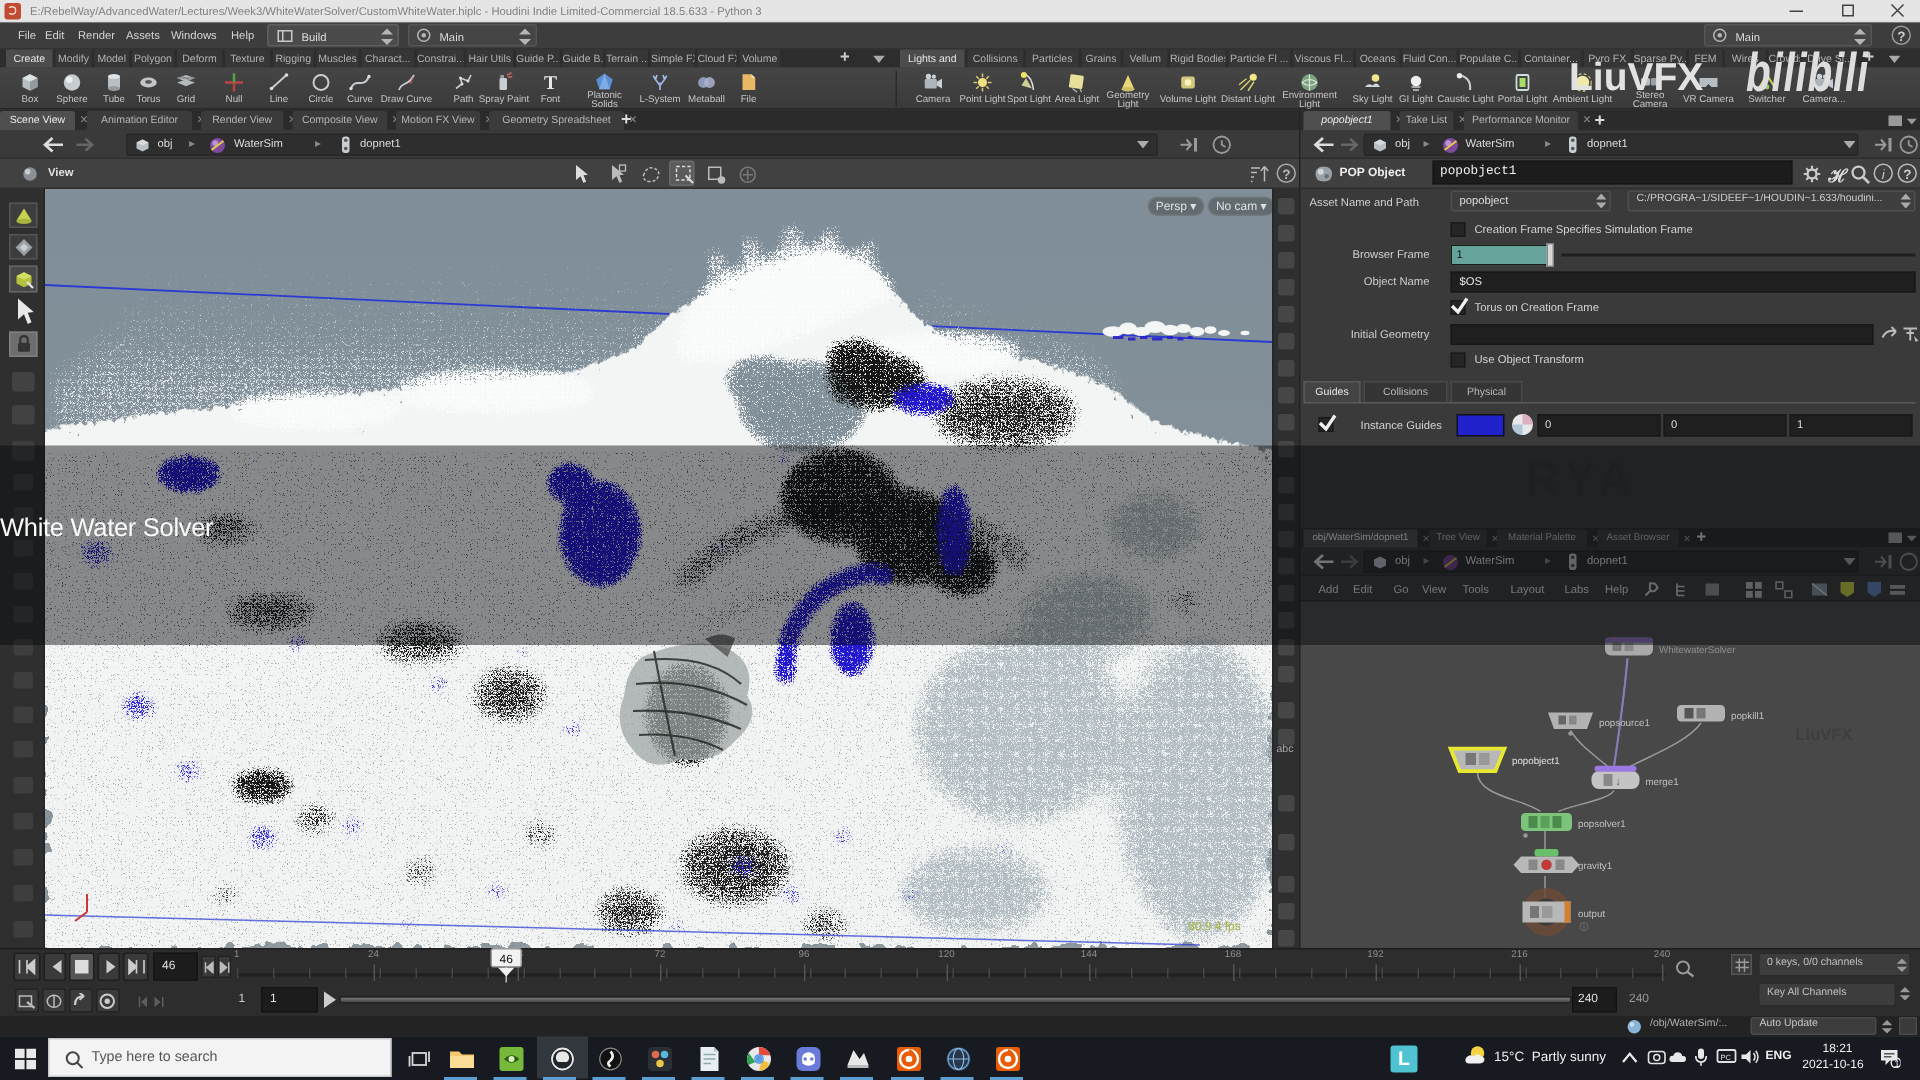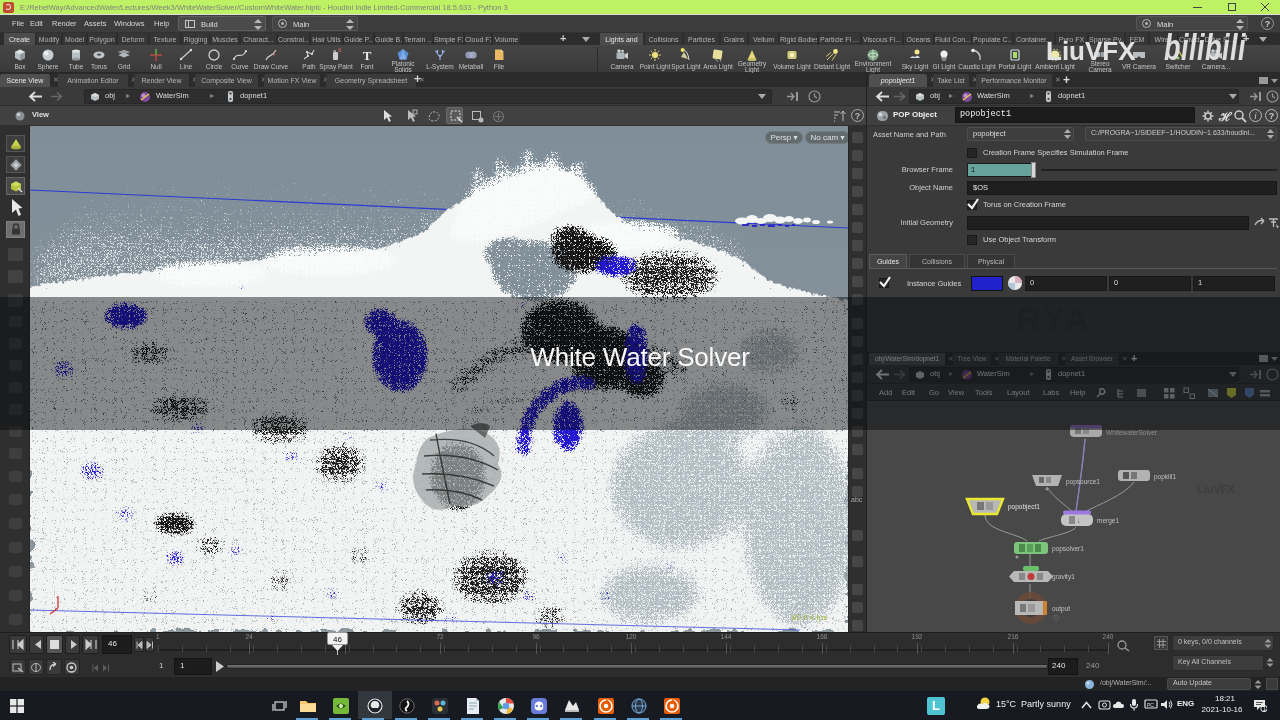--- a/index.html
+++ b/index.html
@@ -1,20 +1,20 @@
 <!DOCTYPE html>
 <html><head><meta charset="utf-8">
 <style>
 *{margin:0;padding:0;box-sizing:border-box}
 html,body{width:1280px;height:720px;overflow:hidden;background:#3e3e3e;font-family:"Liberation Sans",sans-serif}
 .a{position:absolute}
 .tx{white-space:nowrap}
 </style></head>
 <body>
-<div class="a" style="left:0;top:0;width:1280px;height:15px;background:#bef264;border-bottom:1px solid #ddd">
+<div class="a" style="left:0;top:0;width:1280px;height:15px;background:#e5e5e5;border-bottom:1px solid #ddd">
 <div class="a" style="left:3px;top:2px;width:11px;height:11px;border-radius:2px;background:#c14b31"></div>
 <div class="a" style="left:5px;top:4px;width:6px;height:6px;border-radius:50%;border:1.5px solid #f5ddd0;border-left-color:transparent"></div>
 <div class="a tx" style="left:20px;top:3px;font-size:7.5px;color:#808080">E:/RebelWay/AdvancedWater/Lectures/Week3/WhiteWaterSolver/CustomWhiteWater.hiplc - Houdini Indie Limited-Commercial 18.5.633 - Python 3</div>
 <div class="a" style="left:1193px;top:7px;width:9px;height:1px;background:#444"></div>
 <div class="a" style="left:1228px;top:3px;width:8px;height:8px;border:1px solid #444"></div>
 <svg class="a" style="left:1260px;top:2px" width="10" height="10">
       <path d="M1,1 L9,9 M9,1 L1,9" stroke="#444" stroke-width="1"></path>
     </svg>
 </div>
 <div class="a" style="left:0;top:15px;width:1280px;height:18px;background:#3d3d3d;border-bottom:1px solid #323232">
@@ -1163,20 +1163,27 @@
     </svg>
 <div class="a" style="left:1266px;top:1px;width:12px;height:12px;background:#3a3a3a;border:1px solid #4a4a4a"></div>
 </div>
 <div class="a" style="left:0;top:691px;width:1280px;height:29px;background:#171a21">
 <svg class="a" style="left:10px;top:8px" width="14" height="14">
       <rect x="0" y="0" width="6.4" height="6.4" fill="#e8e8e8"></rect>
       <rect x="7.6" y="0" width="6.4" height="6.4" fill="#e8e8e8"></rect>
       <rect x="0" y="7.6" width="6.4" height="6.4" fill="#e8e8e8"></rect>
       <rect x="7.6" y="7.6" width="6.4" height="6.4" fill="#e8e8e8"></rect>
     </svg>
+<div class="a" style="left:32px;top:1px;width:229px;height:26px;background:#f3f3f3;border:1px solid #c8c8c8">
+<svg class="a" style="left:10px;top:7px" width="13" height="13">
+        <circle cx="5.5" cy="5.5" r="4" fill="none" stroke="#444" stroke-width="1.3"></circle>
+        <path d="M8.5,8.5 L12,12" stroke="#444" stroke-width="1.3"></path>
+      </svg>
+<div class="a tx" style="left:28px;top:6px;font-size:9.5px;color:#555">Type here to search</div>
+</div>
 <svg class="a" style="left:272px;top:8px" width="15" height="14">
       <rect x="3" y="3" width="9" height="8" fill="none" stroke="#d8d8d8" stroke-width="1.2"></rect>
       <path d="M1,5 L1,12 M14,2 L14,9" stroke="#d8d8d8" stroke-width="1.2"></path>
     </svg>
 <div class="a" style="left:358px;top:0;width:34px;height:28px;background:#33383f"></div>
 <svg class="a" style="left:299px;top:6px" width="18" height="18" viewBox="0 0 18 18">
       <path d="M1,4 L7,4 L9,6 L17,6 L17,15 L1,15 Z" fill="#f7c86e"></path>
       <path d="M1,7 L17,7 L17,15 L1,15 Z" fill="#fadc96"></path>
     </svg>
 <svg class="a" style="left:332px;top:6px" width="18" height="18" viewBox="0 0 18 18">
@@ -1287,17 +1294,17 @@
 <div class="a tx" style="left:1207px;top:3px;width:36px;text-align:center;font-size:8px;color:#f0f0f0">18:21</div>
 <div class="a tx" style="left:1196px;top:14px;width:52px;text-align:center;font-size:8px;color:#f0f0f0">2021-10-16</div>
 <svg class="a" style="left:1252px;top:7px" width="15" height="14">
       <path d="M2,2 L13,2 L13,9 L8,9 L5,12 L5,9 L2,9 Z" fill="#e8e8e8"></path>
       <path d="M4,4.5 L11,4.5 M4,6.5 L9,6.5" stroke="#555" stroke-width="1"></path>
       <circle cx="12" cy="10.5" r="3.2" fill="none" stroke="#e8e8e8"></circle>
       <text x="10.8" y="13" font-size="6.5" fill="#e8e8e8">1</text>
     </svg>
 </div>
 <div class="a" style="left:0;top:297px;width:1280px;height:133px;background:rgba(5,7,9,0.45);z-index:50">
-<div class="a tx" style="left:0;top:45px;width:1280px;text-align:center;font-size:26px;color:#fafafa;letter-spacing:-0.2px">White Water Solver</div>
+<div class="a tx" style="left:0;top:45px;width:1280px;font-size:17px;color:#fafafa;letter-spacing:-0.2px">White Water Solver</div>
 </div>
 <div class="a" style="z-index:60;left:1040px;top:30px;width:240px;height:46px;overflow:visible">
 <span class="a tx" style="left:6px;top:6px;font-size:26px;font-weight:bold;color:#e2e2e2">LiuVFX</span>
 <span class="a tx" style="left:124px;top:-2px;font-size:27px;font-weight:bold;font-style:italic;color:#dedede;transform:scaleY(1.35);transform-origin:top left;letter-spacing:0.5px">bilibili</span>
 </div>
 </body></html>

